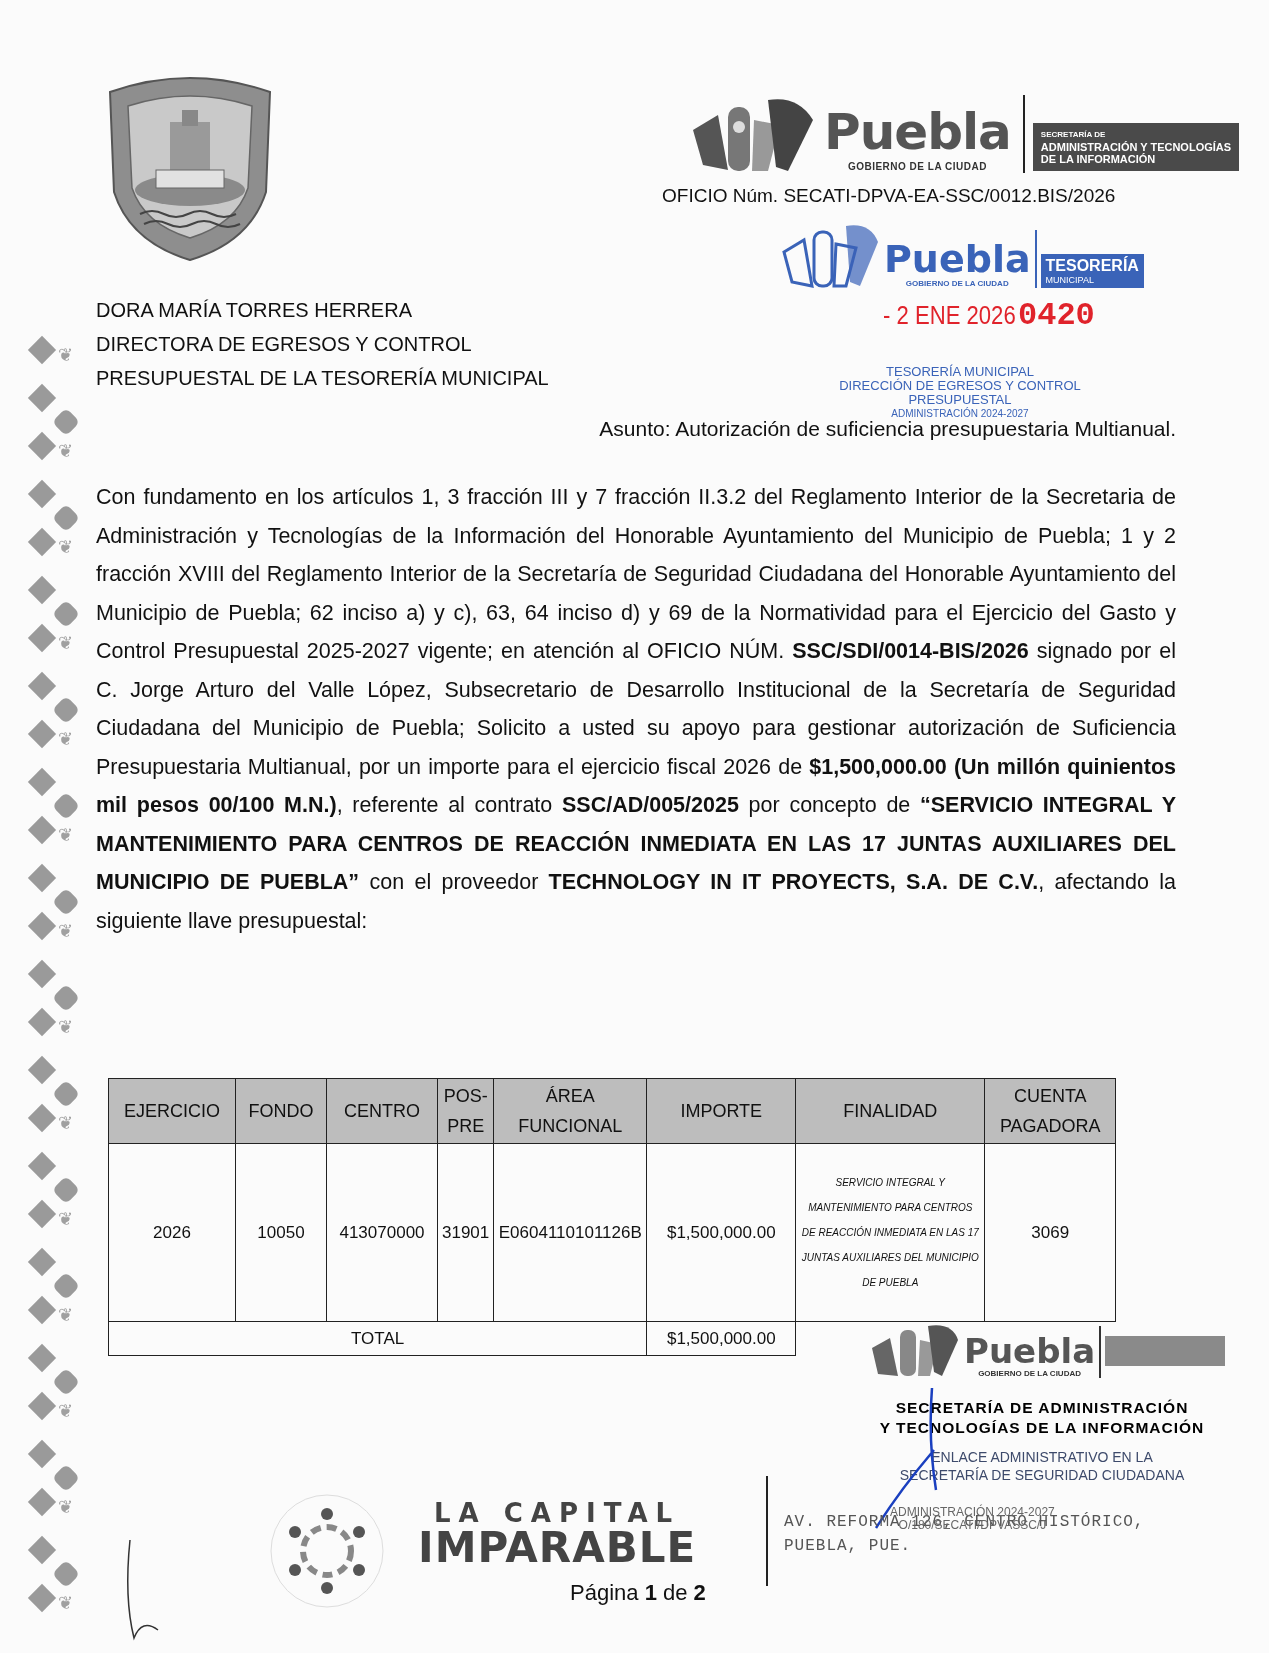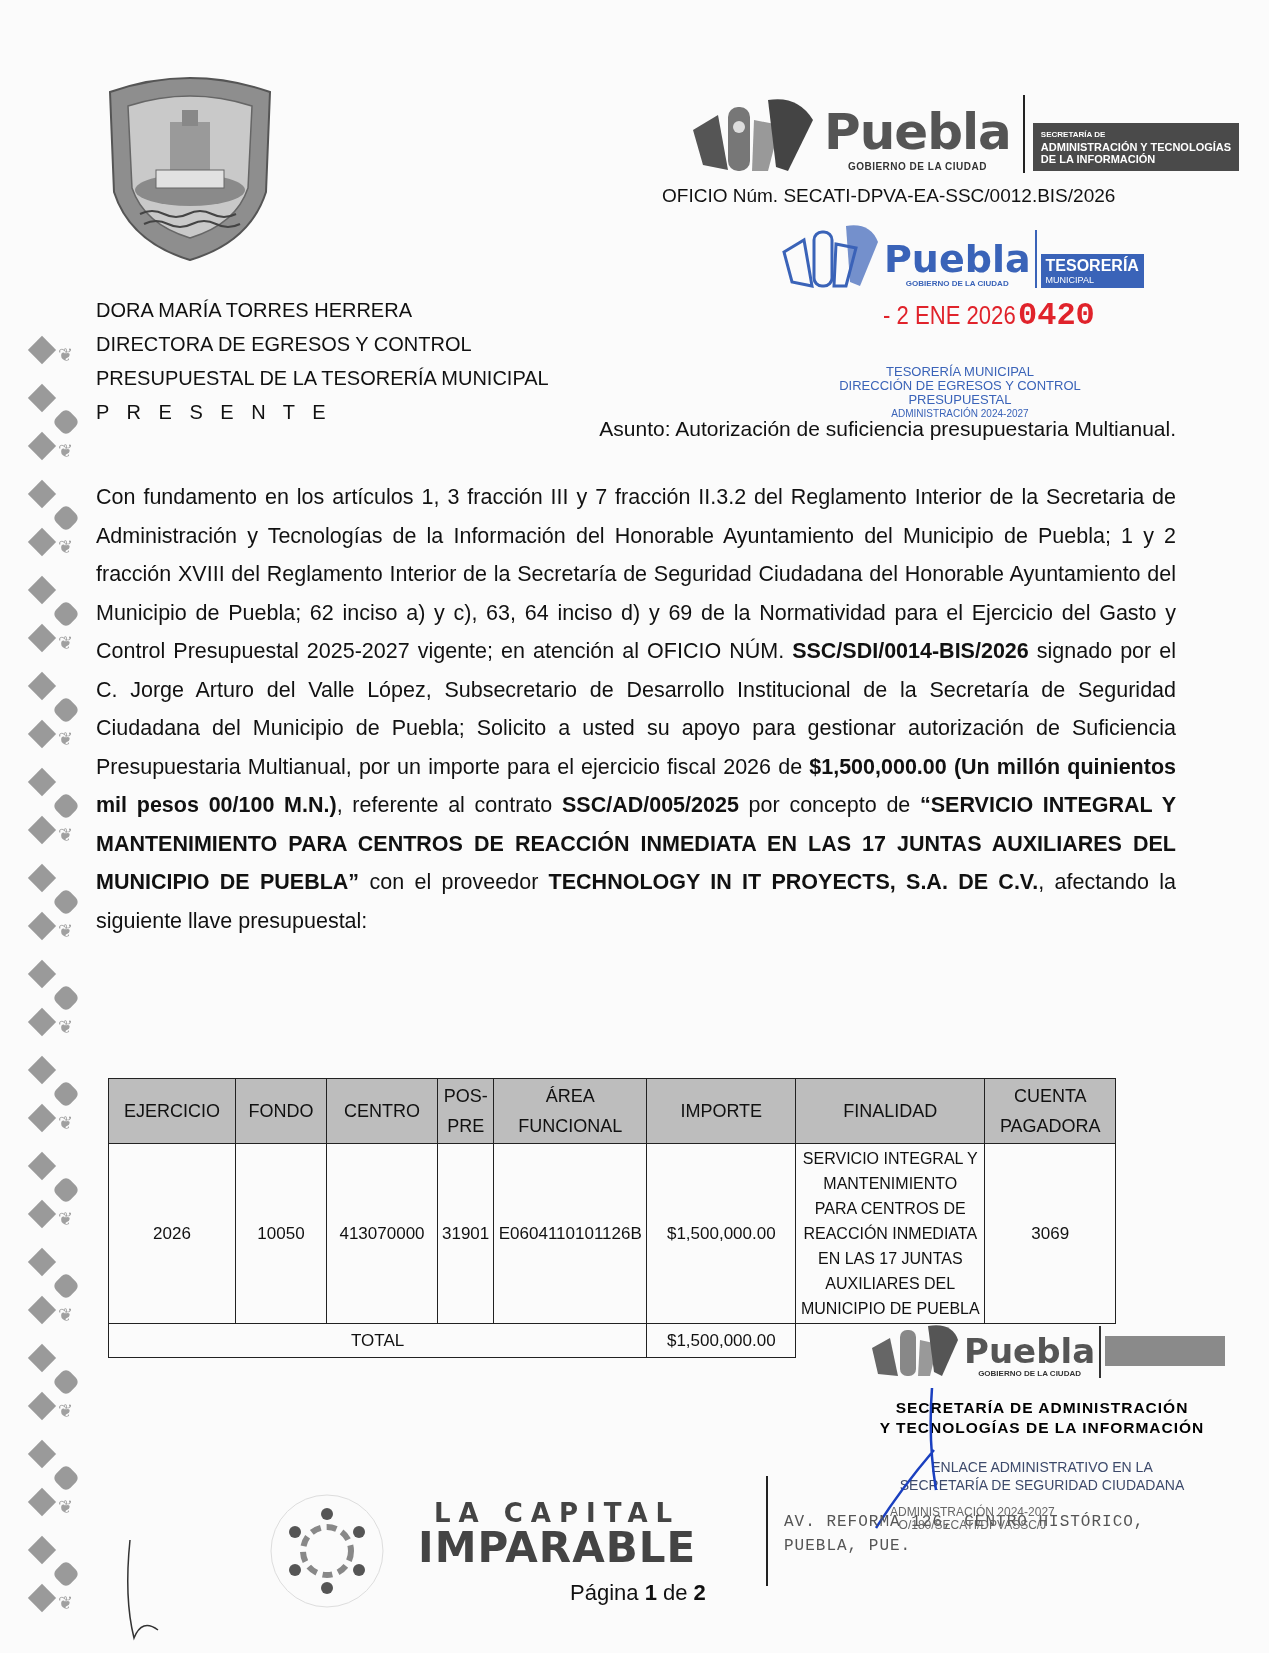--- a/index.html
+++ b/index.html
@@ -30,26 +30,26 @@
   .addressee { left: 96px; top: 293px; font-size: 20px; line-height: 34px; color: #111; }
   .addressee .presente { letter-spacing: 6px; }
   .asunto { right: 93px; top: 417px; font-size: 21px; color: #111; }
   
   .body-text { left: 96px; top: 478px; width: 1080px; font-size: 21.5px; line-height: 38.5px; text-align: justify; color: #111; }
   .body-text b { font-weight: bold; }
   
   .budget-table { left: 108px; top: 1078px; border-collapse: collapse; font-size: 17px; color: #111; }
   .budget-table th, .budget-table td { border: 1.5px solid #222; text-align: center; padding: 2px 4px; }
   .budget-table th { background: #bdbdbd; font-weight: normal; font-size: 18px; line-height: 30px; }
-  .budget-table td.final { font-size: 16px; line-height: 25px; width: 180px; }
+  .budget-table td.final { font-size: 10px; line-height: 25px; width: 180px; font-style: italic; }
   .total-row td { border: 1.5px solid #222; }
   
   .sign-block { left: 862px; top: 1325px; width: 360px; }
   .sign-title { text-align: center; color: #000000; font-weight: bold; font-size: 15.5px; letter-spacing: 1px; line-height: 20px; }
-  .sign-sub { text-align: center; color: #3d4a6b; font-size: 14px; line-height: 18px; margin-top: 20px; }
+  .sign-sub { text-align: center; color: #3d4a6b; font-size: 14px; line-height: 18px; margin-top: 10px; }
   .signature { left: 870px; top: 1380px; width: 80px; height: 150px; }
   
   .footer-address { left: 784px; top: 1510px; font-family: "Liberation Mono", monospace; font-size: 16px; color: #555; line-height: 24px; letter-spacing: 1px; }
   .footer-stamp { left: 890px; top: 1506px; font-size: 12px; color: #666; text-align: center; line-height: 13px; }
   .footer-divider { left: 766px; top: 1476px; width: 2px; height: 110px; background: #222; }
   .capital { left: 418px; top: 1498px; text-align: center; }
   .capital .la { font-family: "DejaVu Sans", sans-serif; font-weight: bold; font-size: 26px; letter-spacing: 8px; color: #444; }
   .capital .imp { font-family: "DejaVu Sans", sans-serif; font-weight: bold; font-size: 42px; letter-spacing: 1px; color: #444; line-height: 40px; }
   .pagina { left: 570px; top: 1580px; font-size: 22px; color: #111; }
   .norma-seal { left: 268px; top: 1492px; width: 118px; height: 118px; }
@@ -170,21 +170,20 @@
   <div>TESORERÍA MUNICIPAL</div>
   <div>DIRECCIÓN DE EGRESOS Y CONTROL</div>
   <div>PRESUPUESTAL</div>
   <div style="font-size:10px;">ADMINISTRACIÓN 2024-2027</div>
 </div>
 
 <div class="abs addressee">
   <div>DORA MARÍA TORRES HERRERA</div>
   <div>DIRECTORA DE EGRESOS Y CONTROL</div>
   <div>PRESUPUESTAL DE LA TESORERÍA MUNICIPAL</div>
-  <div class="presente">P R E S E N T E</div>
 </div>
 
 <div class="abs asunto">Asunto: Autorización de suficiencia presupuestaria Multianual.</div>
 
 <div class="abs body-text"><span>Con fundamento en los artículos 1, 3 fracción III y 7 fracción II.3.2 del Reglamento Interior de la Secretaria de Administración y Tecnologías de la Información del Honorable Ayuntamiento del Municipio de Puebla; 1 y 2 fracción XVIII del Reglamento Interior de la Secretaría de Seguridad Ciudadana del Honorable Ayuntamiento del Municipio de Puebla; 62 inciso a) y c), 63, 64 inciso d) y 69 de la Normatividad para el Ejercicio del Gasto y Control Presupuestal 2025-2027 vigente; en atención al OFICIO NÚM. </span><b>SSC/SDI/0014-BIS/2026</b><span> signado por el  C. Jorge Arturo del Valle López, Subsecretario de Desarrollo Institucional de la Secretaría de Seguridad Ciudadana del Municipio de Puebla; Solicito a usted su apoyo para gestionar autorización de Suficiencia Presupuestaria Multianual, por un importe para el ejercicio fiscal 2026 de </span><b>$1,500,000.00 (Un millón quinientos mil pesos 00/100 M.N.)</b><span>, referente al contrato </span><b>SSC/AD/005/2025</b><span> por concepto de </span><b>“SERVICIO INTEGRAL Y MANTENIMIENTO PARA CENTROS DE REACCIÓN INMEDIATA EN LAS 17 JUNTAS AUXILIARES DEL MUNICIPIO DE PUEBLA”</b><span> con el proveedor </span><b>TECHNOLOGY IN IT PROYECTS, S.A. DE C.V.</b><span>, afectando la siguiente llave presupuestal:</span></div>
 
 <table class="abs budget-table">
   <thead>
     <tr>
       <th style="width:118px">EJERCICIO</th>

